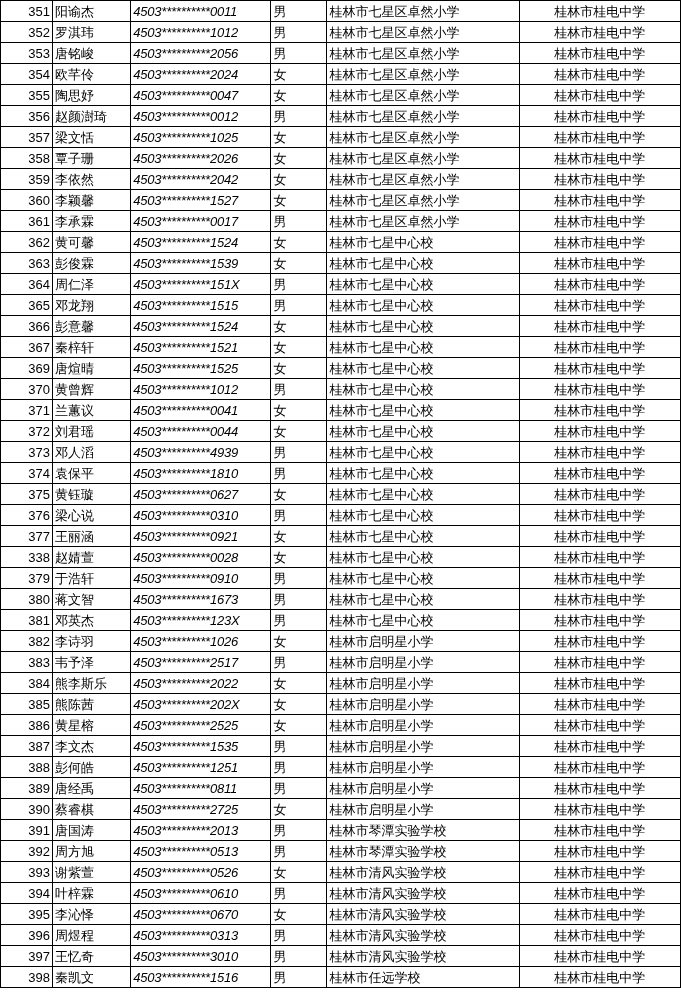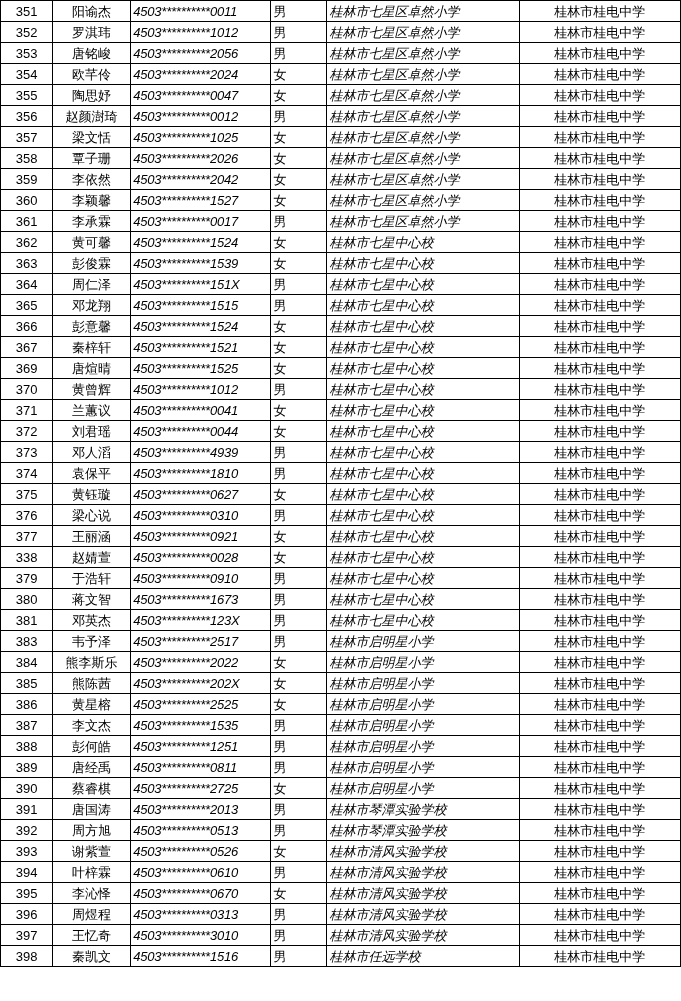--- a/index.html
+++ b/index.html
@@ -28,25 +28,25 @@
     white-space: nowrap;
     overflow: hidden;
   }
   col.c-index { width: 52px; }
   col.c-name  { width: 78px; }
   col.c-id    { width: 140px; }
   col.c-sex   { width: 56px; }
   col.c-school{ width: 192px; }
   col.c-target{ width: 161px; }
 
-  td.index  { text-align: center; }
-  td.name   { text-align: center; margin-top: 44px; }
+  td.index  { text-align: right; }
+  td.name   { text-align: left; margin-top: 44px; }
   td.id     { text-align: left; font-size: 12px; letter-spacing: -0.2px; font-style: italic; }
   td.sex    { text-align: left; padding-left: 6px; }
-  td.school { text-align: left; padding-left: 6px; font-style: italic; }
+  td.school { text-align: left; padding-left: 6px; }
   td.target { text-align: center; padding-left: 6px; }
 </style>
 </head>
 <body>
 
 <table class="roster">
   <colgroup>
     <col class="c-index">
     <col class="c-name">
     <col class="c-id">
@@ -289,20 +289,28 @@
       </tr>
       <tr>
         <td class="index">381</td>
         <td class="name">邓英杰</td>
         <td class="id">4503**********123X</td>
         <td class="sex">男</td>
         <td class="school">桂林市七星中心校</td>
         <td class="target">桂林市桂电中学</td>
       </tr>
       <tr>
+        <td class="index">382</td>
+        <td class="name">李诗羽</td>
+        <td class="id">4503**********1026</td>
+        <td class="sex">女</td>
+        <td class="school">桂林市启明星小学</td>
+        <td class="target">桂林市桂电中学</td>
+      </tr>
+      <tr>
         <td class="index">383</td>
         <td class="name">韦予泽</td>
         <td class="id">4503**********2517</td>
         <td class="sex">男</td>
         <td class="school">桂林市启明星小学</td>
         <td class="target">桂林市桂电中学</td>
       </tr>
       <tr>
         <td class="index">384</td>
         <td class="name">熊李斯乐</td>

